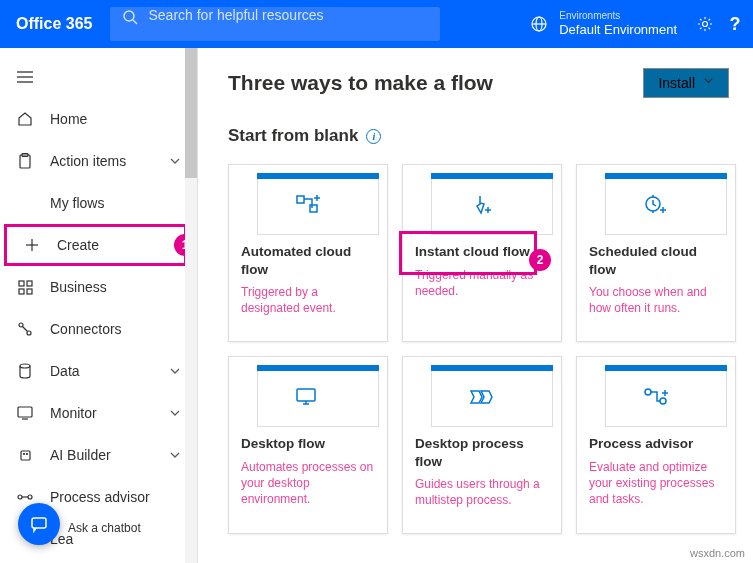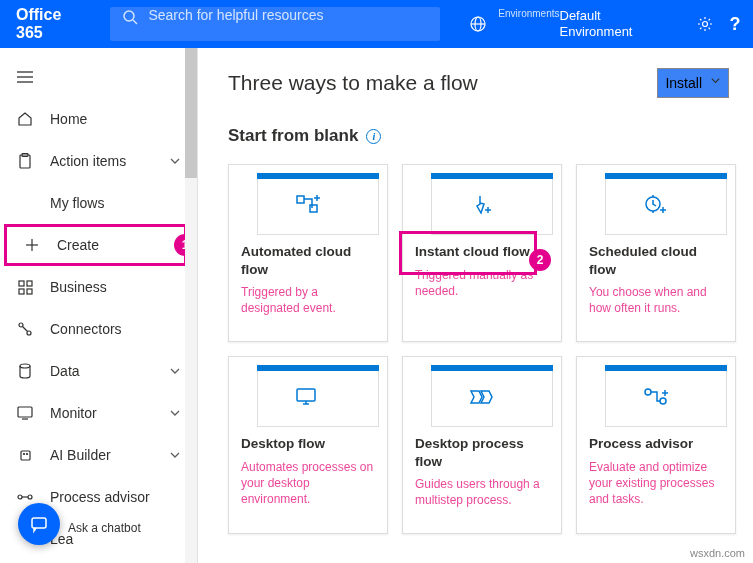--- a/index.html
+++ b/index.html
@@ -4,40 +4,40 @@
 <style>
 *{box-sizing:border-box;margin:0;padding:0;font-family:"Segoe UI",Arial,sans-serif}
 body{width:753px;height:563px;overflow:hidden;background:#fff;position:relative}
 .header{height:48px;background:#0066ff;display:flex;align-items:center;color:#fff;padding:3px 8px;gap:10px}
 .brand{font-size:16px;font-weight:600;padding:0 8px}
 .search{flex:0 0 330px;height:34px;background:#2d7bff;border-radius:2px;display:flex;align-items:flex-start;padding:0 10px;gap:8px}
 .search input{background:transparent;border:none;outline:none;color:#d3e4ff;font-size:14px;flex:1}
 .search input::placeholder{color:#d3e4ff}
 .spacer{flex:1}
 .env{display:flex;align-items:center;gap:10px;padding:0 8px}
-.env-text{display:flex;flex-direction:row;line-height:1.2}
+.env-text{display:flex;flex-direction:column;line-height:1.2}
 .env-label{font-size:10px;color:#cce0ff}
 .env-name{font-size:13px}
 .hicon{width:20px;height:20px;display:flex;align-items:center;justify-content:center;cursor:pointer}
 .body{display:flex;height:515px}
 .sidebar{width:198px;border-right:1px solid #e1e1e1;position:relative;padding-top:8px;overflow:hidden}
 .scrollbar{position:absolute;right:0;top:0;width:12px;height:100%;background:#f4f4f4}
 .thumb{position:absolute;right:0;top:0;width:12px;height:130px;background:#c7c7c7}
 .nav-item{height:42px;display:flex;align-items:center;padding:0 16px;gap:16px;font-size:14px;color:#323130;cursor:pointer;position:relative}
 .nav-item .icon{width:18px;height:18px;display:flex;align-items:center;justify-content:center;flex-shrink:0}
 .nav-item .chev{margin-left:auto;width:12px;height:12px}
 .highlight{border:3px solid #e3008c;margin:0 10px 0 4px}
 .badge{position:absolute;width:22px;height:22px;border-radius:50%;background:#e3008c;color:#fff;font-size:12px;font-weight:600;display:flex;align-items:center;justify-content:center}
 .b1{right:-1px;top:50%;transform:translate(50%,-50%)}
 .fab{position:absolute;bottom:18px;left:18px;width:42px;height:42px;border-radius:50%;background:#0066ff;display:flex;align-items:center;justify-content:center;box-shadow:0 2px 8px rgba(0,0,0,0.3)}
 .chatbot{position:absolute;bottom:28px;left:68px;font-size:12px;color:#323130}
 .main{flex:1;padding:20px 24px 10px 30px;overflow:hidden;position:relative}
 .title-row{display:flex;align-items:center;margin-bottom:28px}
-.title{font-size:21px;font-weight:400;color:#323130}
-.install-btn{margin-left:auto;border:1px solid #8a8886;background:#3b82f6;padding:6px 7px;font-size:14px;display:flex;align-items:flex-start;gap:8px;cursor:pointer}
+.title{font-size:21px;font-weight:700;color:#323130}
+.install-btn{margin-left:auto;border:1px solid #8a8886;background:#0369a1;padding:6px 14px;font-size:14px;display:flex;align-items:flex-start;gap:8px;cursor:pointer}
 .subtitle{font-size:17px;font-weight:700;color:#323130;margin-bottom:18px;display:flex;align-items:center;gap:8px}
 .info-icon{width:15px;height:15px;border:1.2px solid #0078d4;border-radius:50%;display:inline-flex;align-items:center;justify-content:center;color:#0078d4;font-size:10px;font-style:italic;font-family:Georgia,serif}
 .grid{display:grid;grid-template-columns:repeat(3,160px);gap:14px}
 .card{border:1px solid #ddd;background:#fff;padding:0;cursor:pointer;box-shadow:0 1px 2px rgba(0,0,0,0.08);display:flex;flex-direction:column;height:178px}
 .card-img{height:70px;position:relative;display:flex;align-items:center;justify-content:center}
 .card-img::after{content:"";position:absolute;top:8px;right:8px;left:28px;height:6px;background:#0078d4}
 .card-img::before{content:"";position:absolute;top:8px;right:8px;left:28px;bottom:0;border:1px solid #ddd;border-top:none}
 .card-icon{position:relative;z-index:1;color:#0078d4;margin-top:10px}
 .card-body{padding:8px 12px 12px 12px;position:relative}
 .card-title{font-size:13.5px;font-weight:600;color:#323130;line-height:1.3;margin-bottom:6px}

